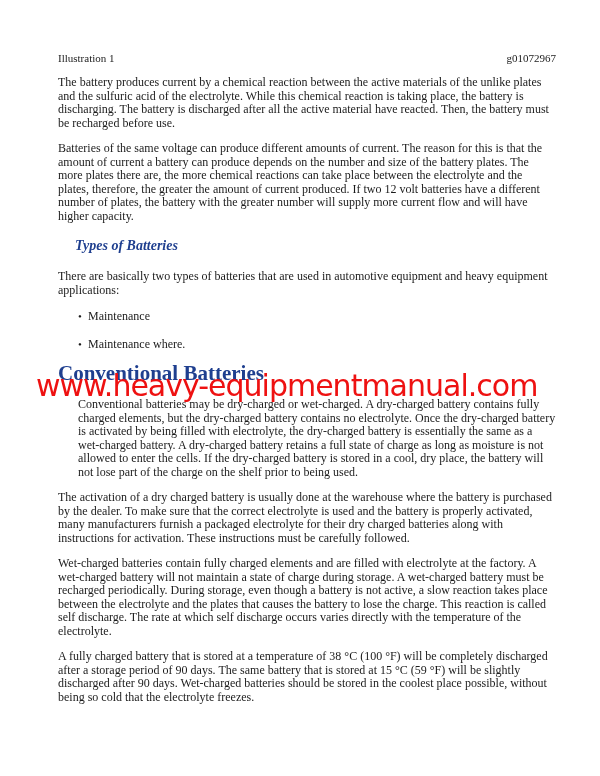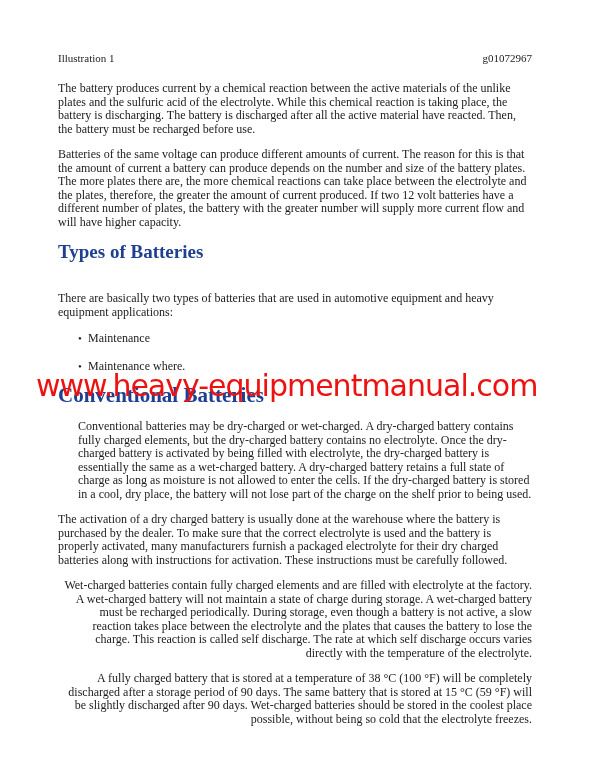--- a/index.html
+++ b/index.html
@@ -9,46 +9,47 @@
     background: #ffffff;
     position: relative;
     overflow: hidden;
     font-family: "Liberation Serif", serif;
     color: #1b1b1b;
   }
   .page {
     box-sizing: border-box;
     width: 600px;
     height: 724px;
-    padding: 52px 68px 0 58px;
+    padding: 52px 44px 0 58px;
     position: relative;
   }
   .caption-row {
     display: flex;
     justify-content: space-between;
     font-size: 11px;
     line-height: 13px;
   }
   .body-p {
     font-size: 12px;
     line-height: 13.5px;
     margin: 12px 0 0 0;
     text-align: left;
   }
-  .body-p.first { margin-top: 17px; }
-  .body-p.after-heading { margin-top: 29px; }
+  .body-p.first { margin-top: 11px; }
+  .body-p.after-heading { margin-top: 13px; }
   .body-p.after-subheading { margin-top: 16px; margin-left: 20px; }
-  .body-p.wet { margin-top: 12px; text-align: right; }
+  .body-p.wet { margin-top: 12px; }
   h2.section-heading {
     font-family: "Liberation Serif", serif;
-    font-size: 19px;
+    font-size: 14px;
     font-weight: bold;
     line-height: 22px;
-    margin: 12px 0 0 0;
+    margin: 12px 0 0 17px;
     color: #1f3f8f;
+    font-style: italic;
   }
   h3.sub-heading {
     font-family: "Liberation Serif", serif;
     font-size: 21px;
     font-weight: bold;
     line-height: 18px;
     margin: 13px 0 0 0;
     color: #1f3f8f;
     position: relative;
     z-index: 1;

